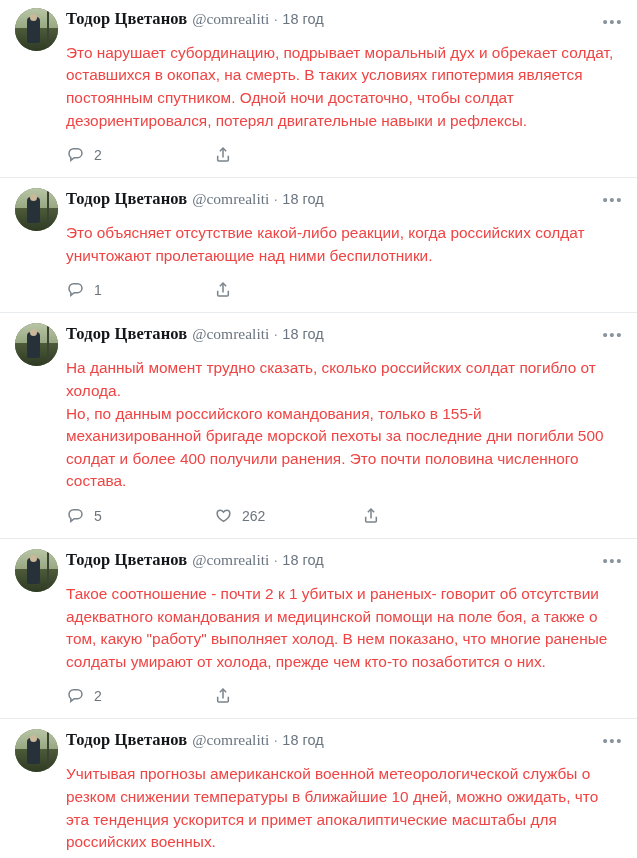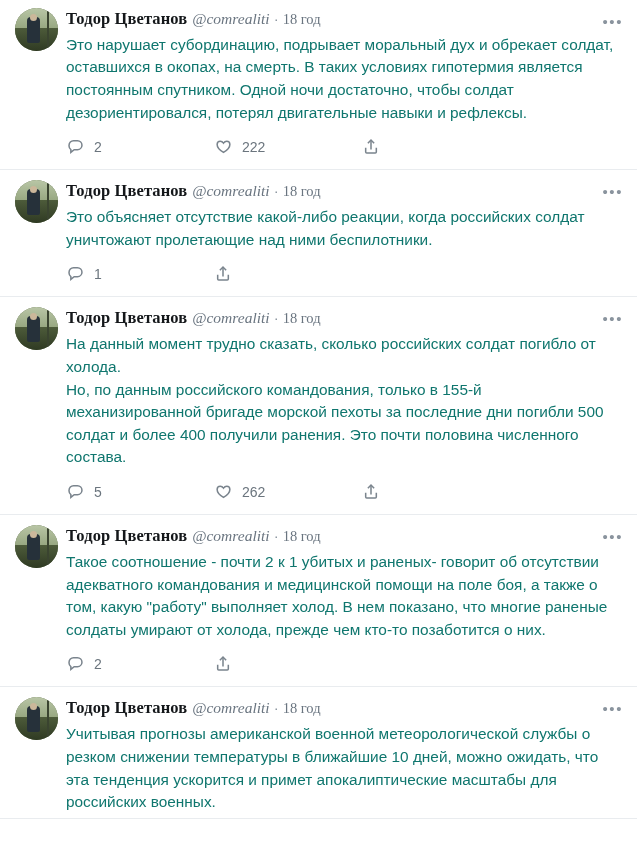--- a/index.html
+++ b/index.html
@@ -101,47 +101,46 @@
     font-weight: bold;
     font-size: 16.5px;
     color: #14171a;
     letter-spacing: 0.1px;
   }
   .handle {
     font-family: "Liberation Serif", serif;
     font-size: 15.5px;
     color: #6a7580;
     margin-left: 5px;
-    font-style: italic;
   }
   .dot-sep {
     color: #8a949e;
     font-size: 15px;
     margin: 0 4px;
   }
   .timestamp {
     font-size: 14.5px;
     color: #6a7580;
-    font-family: Liberation Serif, serif;
+    font-family: Liberation Sans, sans-serif;
   }
   .more-btn {
     position: absolute;
     right: 14px;
     top: 14px;
     color: #8a949e;
     font-size: 15px;
     letter-spacing: 1.6px;
     line-height: 1;
     cursor: pointer;
   }
   .tweet-text {
-    margin-top: 5px;
+    margin-top: 13px;
     font-size: 15.4px;
     line-height: 1.47;
-    color: #0f766e;
+    color: #ef4444;
     white-space: pre-wrap;
     word-wrap: break-word;
     padding-right: 6px;
   }
   .actions {
     display: flex;
     align-items: center;
     margin-top: 13px;
     margin-bottom: 9px;
     padding-right: 8px;
@@ -190,28 +189,20 @@
       <div class="tweet-text">Это нарушает субординацию, подрывает моральный дух и обрекает солдат, оставшихся в окопах, на смерть. В таких условиях гипотермия является постоянным спутником. Одной ночи достаточно, чтобы солдат дезориентировался, потерял двигательные навыки и рефлексы.</div>
       <div class="actions">
         <div class="action action-reply">
           <span>
               <svg width="19" height="19" viewBox="0 0 20 20">
                 <path class="ic" d="M3.2 8.6c0-2.6 2.1-4.7 4.7-4.7h4.2c2.6 0 4.7 2.1 4.7 4.7s-2.1 4.7-4.7 4.7H8.6l-3.5 2.8v-2.9c-1.2-.8-1.9-2.2-1.9-3.7z"></path>
               </svg>
             </span>
           <span class="count">2</span>
         </div>
-        <div class="action action-like">
-          <span>
-              <svg width="19" height="19" viewBox="0 0 20 20">
-                <path class="ic" d="M10 16.2S3.3 12.3 3.3 7.9c0-1.9 1.5-3.4 3.3-3.4 1.4 0 2.6.8 3.4 2 .8-1.2 2-2 3.4-2 1.8 0 3.3 1.5 3.3 3.4 0 4.4-6.7 8.3-6.7 8.3z"></path>
-              </svg>
-            </span>
-          <span class="count">222</span>
-        </div>
         <div class="action action-share">
           <span>
               <svg width="18" height="19" viewBox="0 0 18 20">
                 <path class="ic" d="M9 13.2V3.4"></path>
                 <path class="ic" d="M5.7 6.5L9 3.2l3.3 3.3"></path>
                 <path class="ic" d="M3.4 11.3v4.4c0 .6.5 1.1 1.1 1.1h9c.6 0 1.1-.5 1.1-1.1v-4.4"></path>
               </svg>
             </span>
         </div>
       </div>

